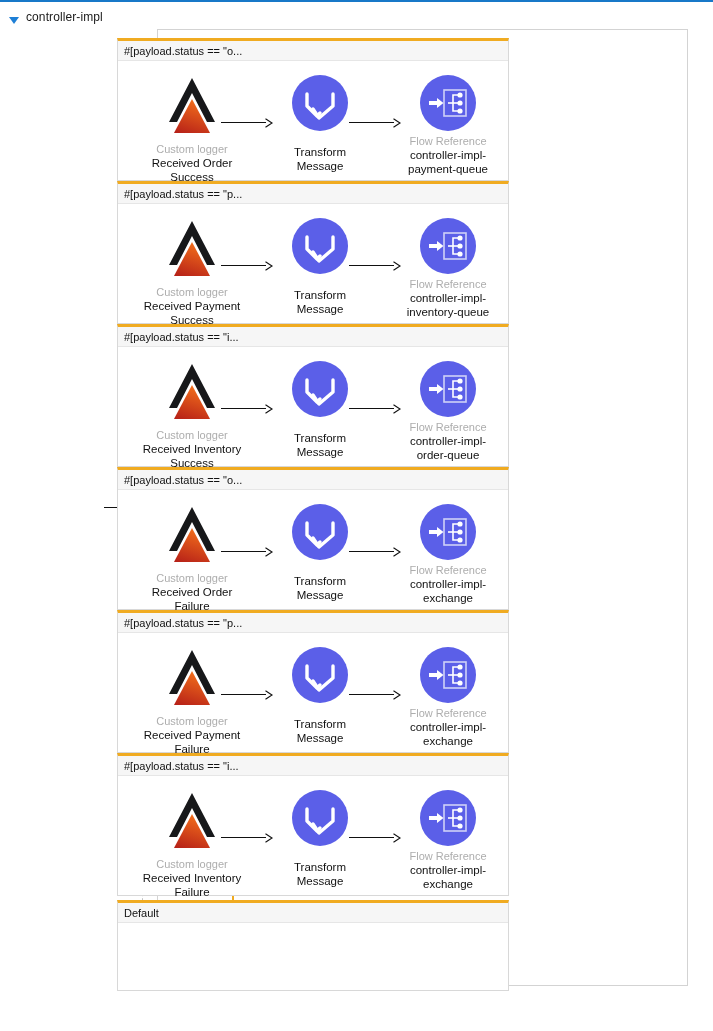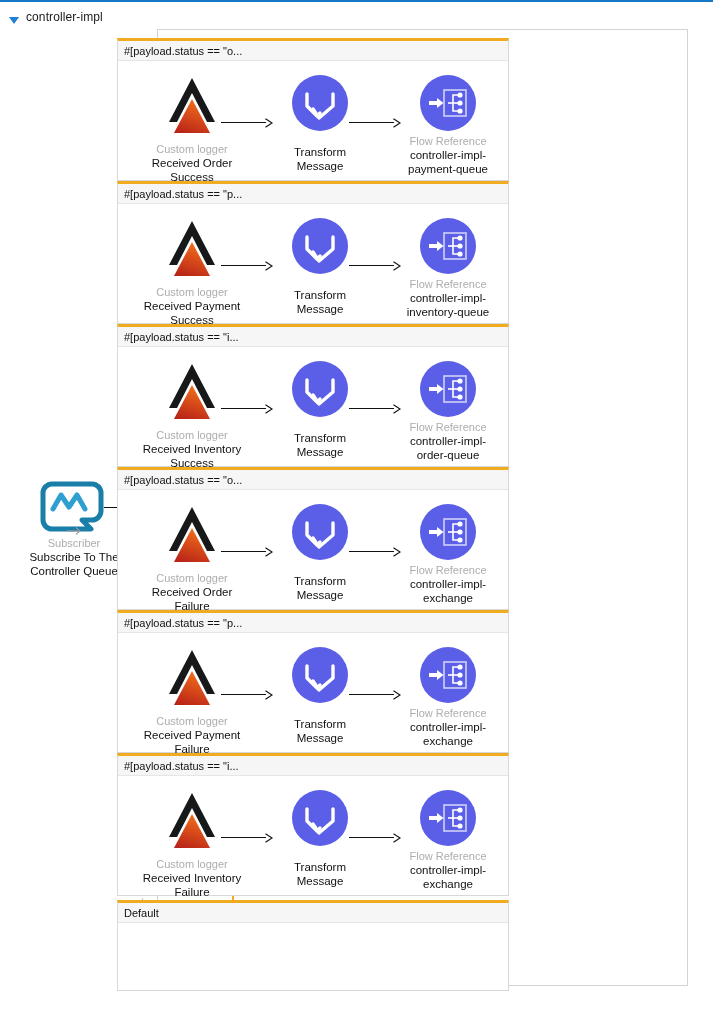--- a/index.html
+++ b/index.html
@@ -210,35 +210,20 @@
 
   <div class="top-rule"></div>
 
   <div class="flow-header">
     <span class="twisty"></span>
     <span class="flow-title">controller-impl</span>
   </div>
 
   <div class="dashed-sep"></div>
 
-  <div class="source-block">
-    <div class="subscriber-icon">
-      <svg width="64" height="56" viewBox="0 0 64 56">
-        <path d="M10 6 H50 a9 9 0 0 1 9 9 V33 a9 9 0 0 1 -9 9 H40 l9 9 H10 a9 9 0 0 1 -9 -9 V15 a9 9 0 0 1 9 -9 Z" fill="none" stroke="#1a7fa8" stroke-width="5" stroke-linejoin="round"></path>
-        <path d="M11 31 L19 17 L27 29 L35 17 L43 31" fill="none" stroke="#2f9fd0" stroke-width="5" stroke-linecap="round" stroke-linejoin="round"></path>
-      </svg>
-      <svg width="16" height="12" viewBox="0 0 16 12" style="position:absolute;left:24px;top:47px;">
-        <line x1="1" y1="6" x2="12" y2="6" stroke="#9a9a9a" stroke-width="1.2"></line>
-        <path d="M10 2.6 L14 6 L10 9.4" fill="none" stroke="#9a9a9a" stroke-width="1.2"></path>
-      </svg>
-    </div>
-    <div class="node-type">Subscriber</div>
-    <div class="node-name">Subscribe To The</div>
-    <div class="node-name">Controller Queue</div>
-  </div>
 
   <div class="arrow" style="left:104px; top:503px; width:58px;">
     <div class="shaft" style="width:50px;"></div>
     <div class="head" style="left:50px;">
       <svg width="8" height="10" viewBox="0 0 8 10">
           <path d="M0.5 0.8 L7 5 L0.5 9.2" fill="none" stroke="#111" stroke-width="1.1"></path>
         </svg>
     </div>
   </div>
 

